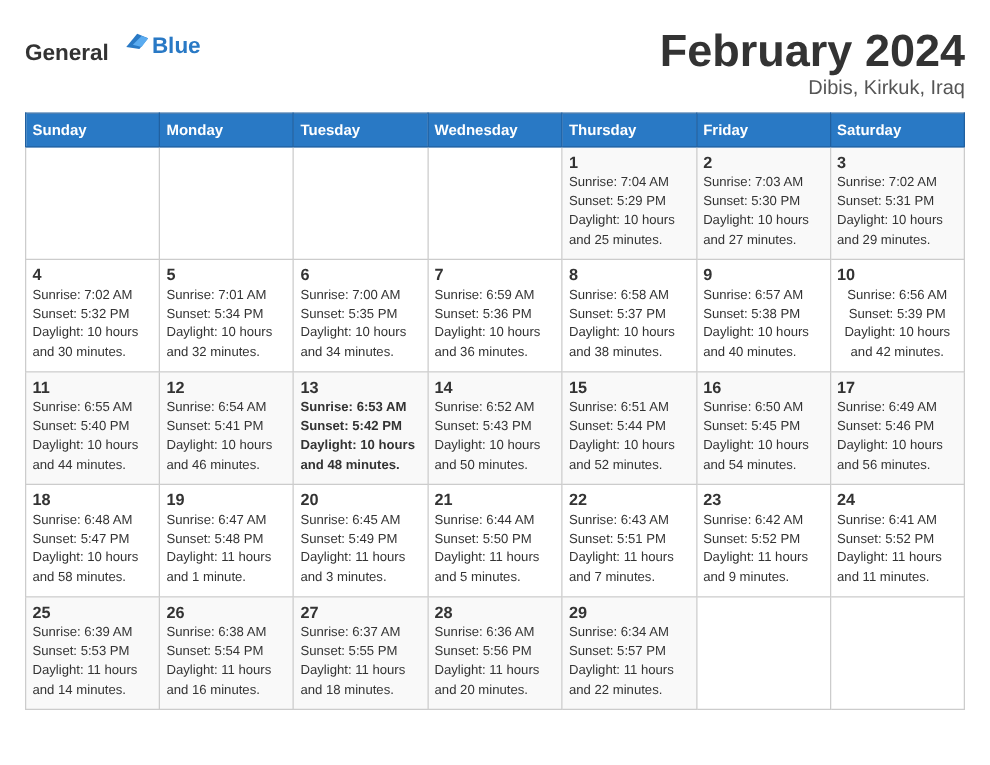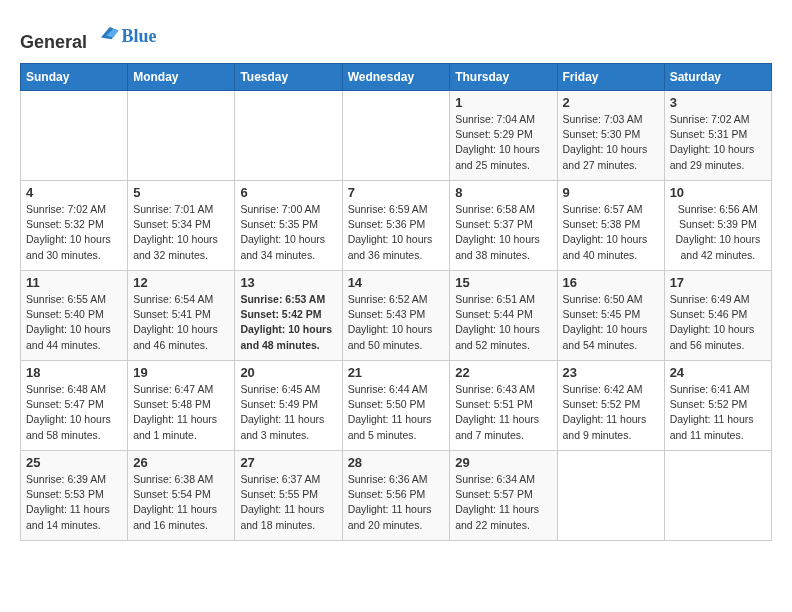--- a/index.html
+++ b/index.html
@@ -22,21 +22,20 @@
     }
     .logo-text-general {
       font-size: 18px;
       font-weight: bold;
       color: #333;
     }
     .logo-text-blue {
       font-size: 18px;
       font-weight: bold;
       color: #2979c5;
-      font-family: Liberation Serif, serif;
     }
     .logo-icon {
       width: 28px;
       height: 28px;
       margin-left: 2px;
     }
     .title-area {
       text-align: right;
     }
     .calendar-title {
@@ -96,20 +95,24 @@
       <span class="logo-text-general">General</span>
       <svg class="logo-icon" viewBox="0 0 32 32" xmlns="http://www.w3.org/2000/svg">
         <polygon points="8,20 18,8 28,12 20,22" fill="#2979c5"></polygon>
         <polygon points="14,18 22,10 28,12 22,20" fill="#5aabf0"></polygon>
       </svg>
     </div>
     <div>
       <span class="logo-text-blue">Blue</span>
     </div>
   </div>
+  <div class="title-area">
+    <div class="calendar-title">February 2024</div>
+    <div class="calendar-subtitle">Dibis, Kirkuk, Iraq</div>
+  </div>
 </div>
 
 <table>
   <thead>
     <tr>
       <th>Sunday</th>
       <th>Monday</th>
       <th>Tuesday</th>
       <th>Wednesday</th>
       <th>Thursday</th>

